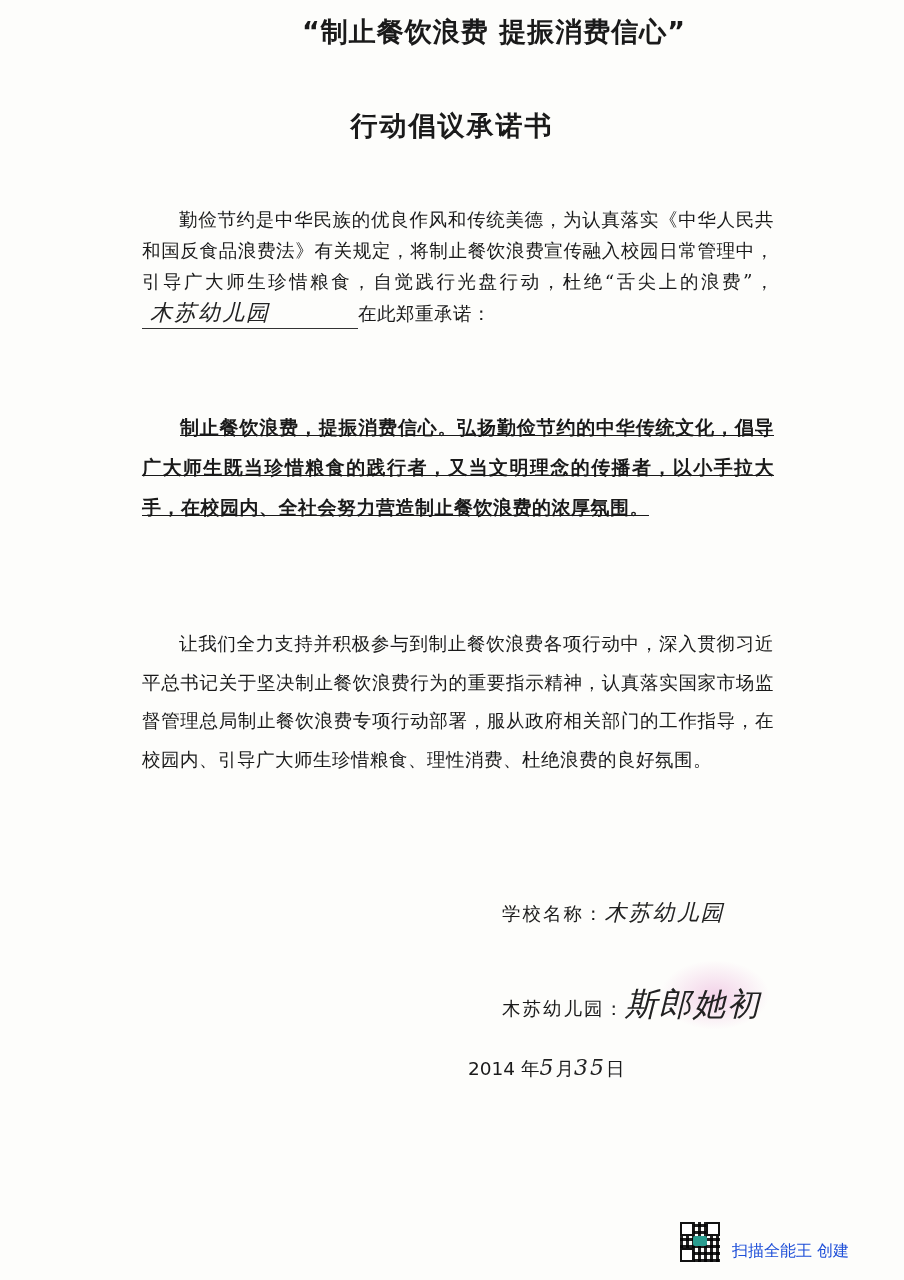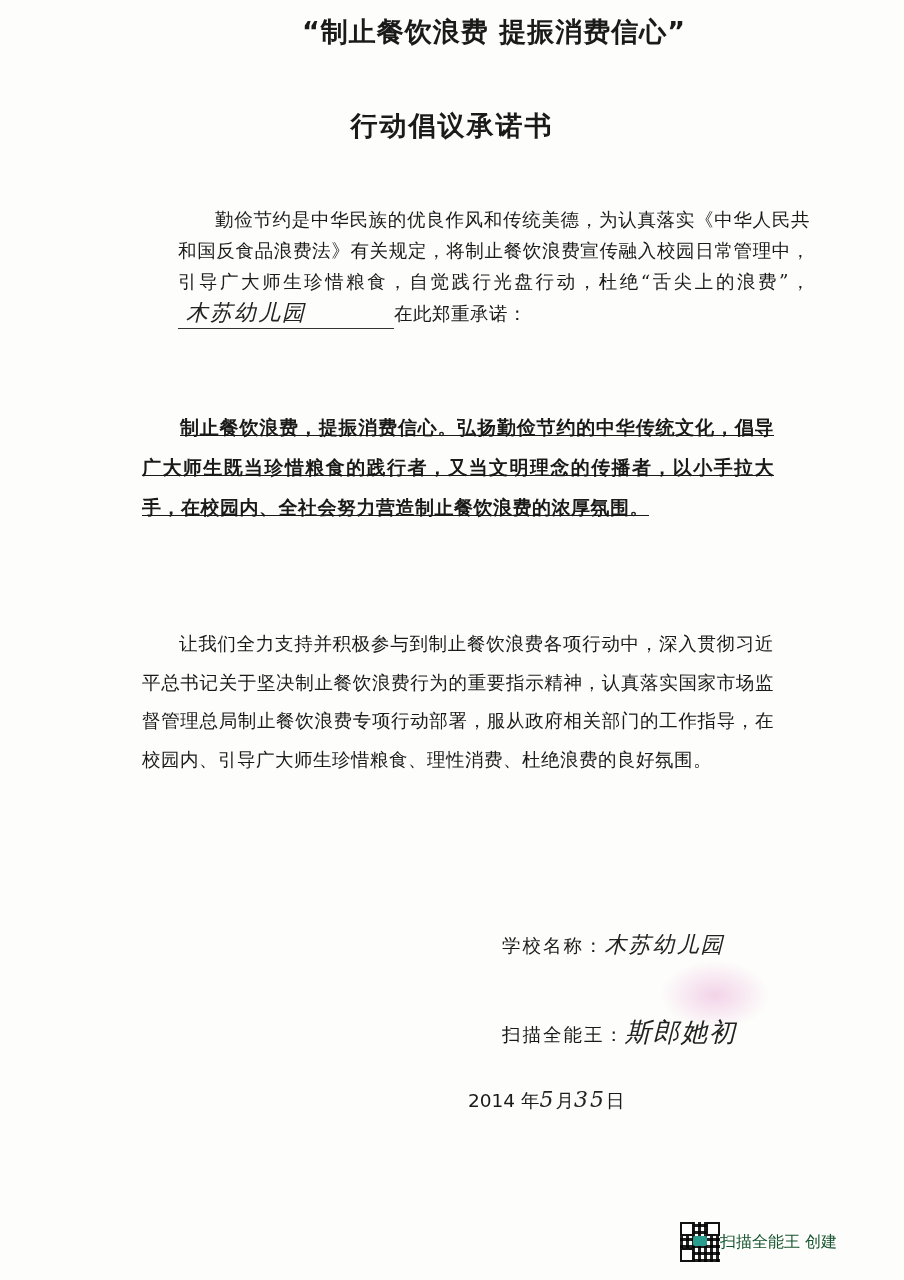--- a/index.html
+++ b/index.html
@@ -12,44 +12,44 @@
     font-family: "DejaVu Sans", sans-serif; font-weight: bold; font-size: 27px; letter-spacing: 1px; padding-left: 42px;
   }
   .title2 {
     position: absolute; top: 108px; left: 0; width: 904px; text-align: center;
     font-family: "DejaVu Sans", sans-serif; font-weight: bold; font-size: 27px; letter-spacing: 2px;
   }
   .para {
     position: absolute; left: 142px; width: 632px; font-size: 18.5px;
     text-align: justify; text-indent: 2em; letter-spacing: 0.5px;
   }
-  .p1 { top: 204px; line-height: 31px; margin-left: 36px; }
+  .p1 { top: 204px; line-height: 31px; }
   .p2 { top: 407px; line-height: 40px; font-family: "DejaVu Sans", sans-serif; font-weight: bold; font-size: 19px; text-decoration: underline; }
   .p3 { top: 625px; line-height: 38.5px; }
   .hand {
     font-family: "DejaVu Serif", serif; font-style: italic; color: #222;
     font-size: 22px; letter-spacing: 2px;
   }
   .underline-fill {
     display: inline-block; border-bottom: 1px solid #333; padding: 0 8px; min-width: 200px; text-indent: 0;
   }
   .sig {
-    position: absolute; font-size: 18.5px; margin-top: 32px;
+    position: absolute; font-size: 18.5px;
   }
   .sig .label { letter-spacing: 2px; }
   .school { left: 502px; top: 898px; }
   .rep { left: 502px; top: 983px; }
   .date { left: 468px; top: 1055px; font-family: "DejaVu Sans", sans-serif; }
   .stain {
     position: absolute; left: 660px; top: 960px; width: 110px; height: 70px; border-radius: 50%;
     background: radial-gradient(ellipse at center, rgba(230,160,210,0.45), rgba(230,160,210,0) 70%);
   }
   .footer {
-    position: absolute; left: 680px; top: 1222px; display: flex; align-items: center; gap: 0;
-    font-family: "DejaVu Sans", sans-serif; font-size: 16px; color: #14532d;
+    position: absolute; left: 680px; top: 1222px; display: flex; align-items: flex-end; gap: 12px;
+    font-family: "DejaVu Sans", sans-serif; font-size: 16px; color: #1d4ed8;
   }
   .qr {
     width: 40px; height: 40px; position: relative;
     background:
       repeating-linear-gradient(90deg, #222 0 3px, transparent 3px 6px),
       repeating-linear-gradient(0deg, #222 0 3px, transparent 3px 7px);
     background-blend-mode: multiply;
   }
   .qr .corner { position: absolute; width: 10px; height: 10px; border: 2px solid #111; background: #fff; }
   .qr .c1 { left: 0; top: 0; } .qr .c2 { right: 0; top: 0; } .qr .c3 { left: 0; bottom: 0; }
@@ -69,21 +69,21 @@
 
 <div class="para p3">让我们全力支持并积极参与到制止餐饮浪费各项行动中，深入贯彻习近平总书记关于坚决制止餐饮浪费行为的重要指示精神，认真落实国家市场监督管理总局制止餐饮浪费专项行动部署，服从政府相关部门的工作指导，在校园内、引导广大师生珍惜粮食、理性消费、杜绝浪费的良好氛围。</div>
 
 <div class="stain"></div>
 
 <div class="sig school">
   <span class="label">学校名称：</span><span class="hand">木苏幼儿园</span>
 </div>
 
 <div class="sig rep">
-  <span class="label">扫描全能王：</span><span class="hand" style="font-size:26px">斯郎她初</span>
+  <span class="label">木苏幼儿园：</span><span class="hand" style="font-size:32px">斯郎她初</span>
 </div>
 
 <div class="sig date">
   <span>2014 年</span><span class="hand">5</span><span>月</span><span class="hand">35</span><span>日</span>
 </div>
 
 <div class="footer">
   <div class="qr">
     <div class="corner c1"></div>
       <div class="corner c2"></div>

